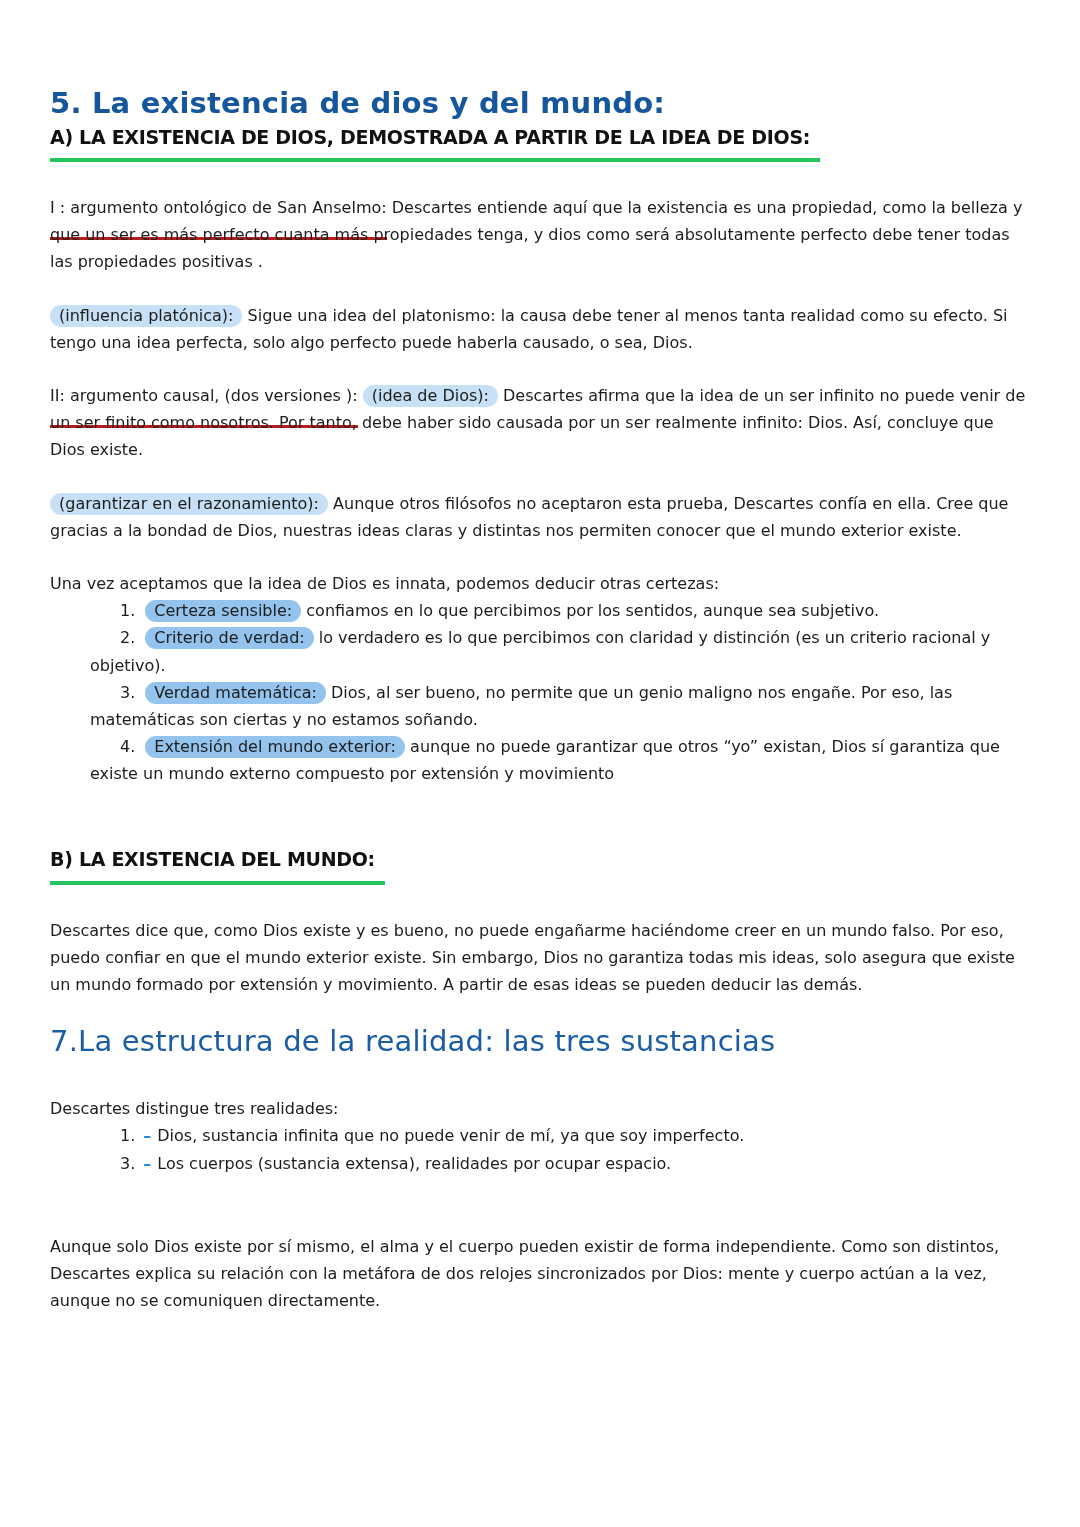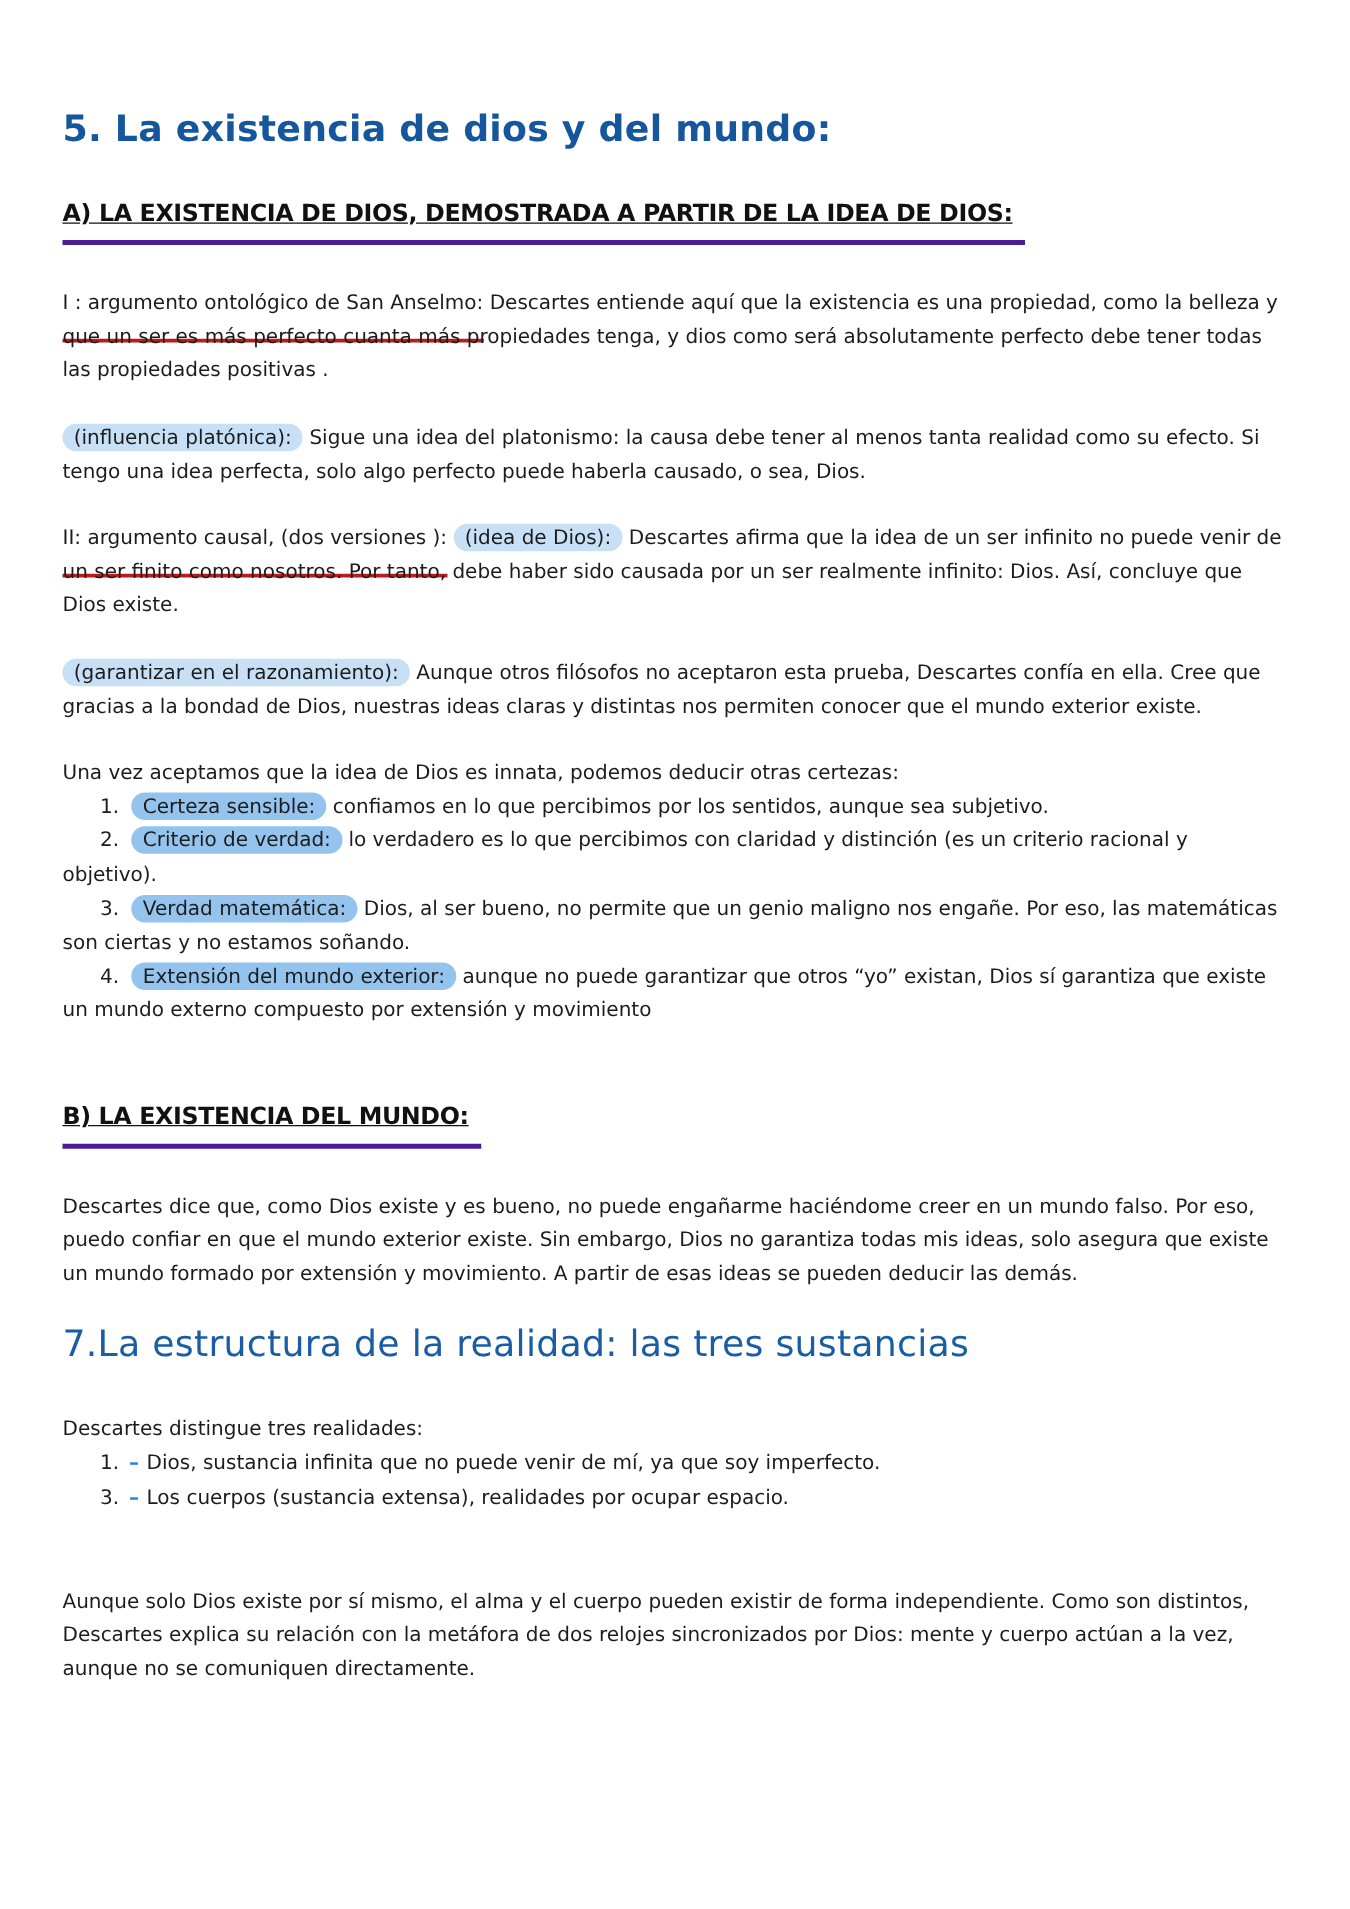--- a/index.html
+++ b/index.html
@@ -13,36 +13,34 @@
     font-family: "DejaVu Sans", "Liberation Sans", sans-serif;
     color: #1c1c1c;
     font-size: 16px;
     line-height: 1.7;
   }
   .title-main {
     font-size: 29px;
     font-weight: 700;
     color: #15569d;
     letter-spacing: 0.2px;
-    margin-bottom: 34px;
     line-height: 1.2;
   }
   .section-heading {
     margin-bottom: 32px;
   }
   .section-heading span {
     display: inline-block;
     font-size: 19px;
     font-weight: 700;
     letter-spacing: -0.3px;
     color: #111111;
-    border-bottom: 4px solid #4c1d95;
+    border-bottom: 4px solid #22c55e;
     padding: 0 10px 5px 0;
     text-transform: uppercase;
-    text-decoration: underline;
   }
   p.body-par { margin-bottom: 26px; }
   .lead-underline {
     border-bottom: 3px solid #b91c1c;
     padding-bottom: 20px;
   }
   .hl {
     background: #c7e0f6;
     border-radius: 12px;
     padding: 1px 9px 2px 9px;
@@ -50,21 +48,21 @@
     box-decoration-break: clone;
   }
   .hl-strong {
     background: #94c4ee;
     border-radius: 12px;
     padding: 1px 9px 2px 9px;
     -webkit-box-decoration-break: clone;
     box-decoration-break: clone;
   }
   .list-block { margin-bottom: 26px; }
-  .list-item { text-indent: 30px; }
+  .list-item { text-indent: 30px; margin-left: 40px; }
   .list-item .num { margin-right: 10px; }
   .title-sub {
     font-size: 29px;
     font-weight: 400;
     color: #1a5da5;
     letter-spacing: 0.2px;
     margin: 22px 0 36px 0;
     line-height: 1.2;
   }
   .dash {

